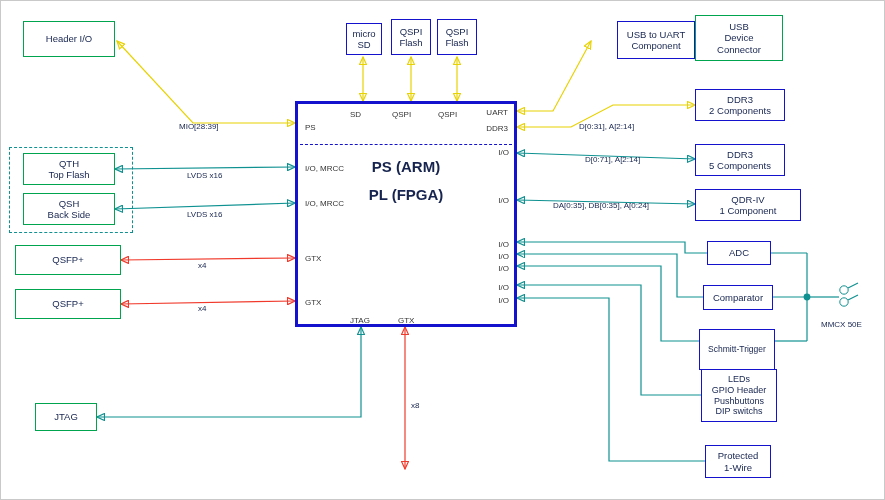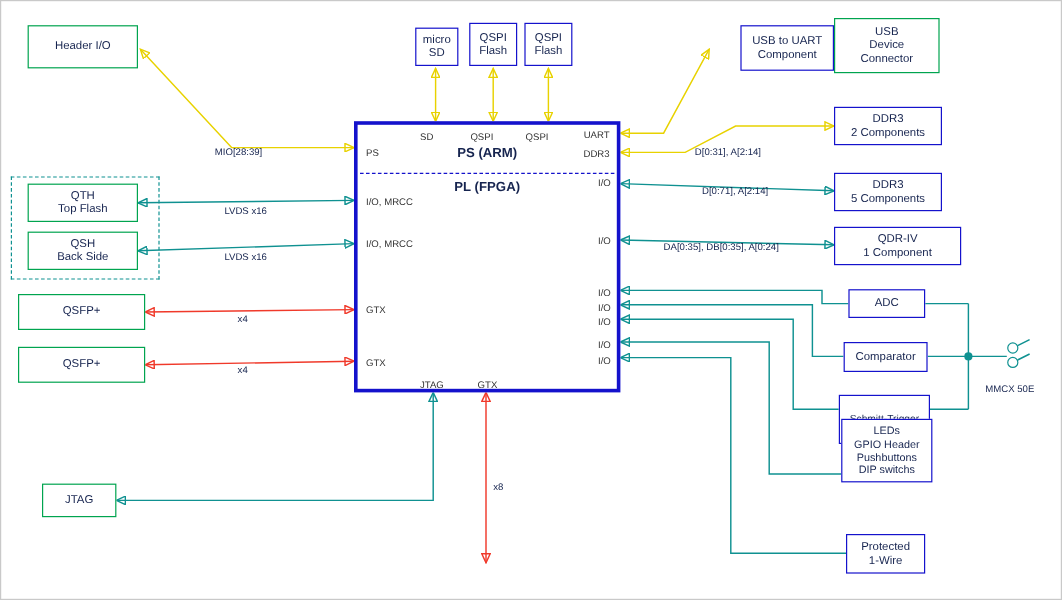--- a/index.html
+++ b/index.html
@@ -27,21 +27,21 @@
   .dashed-group {
     position:absolute; left:8px; top:146px; width:124px; height:86px;
     border:1px dashed var(--teal); z-index:6; background:transparent;
   }
   .chip {
     position:absolute; left:294px; top:100px; width:222px; height:226px;
     border:3px solid var(--blue); background:#fff; z-index:10;
   }
   .chip-title {
     position:absolute; left:0; width:100%; text-align:center;
-    font-size:11px; color:var(--text); font-weight:bold;
+    font-size:15px; color:var(--text); font-weight:bold;margin-top:36px;
   }
   .chip-divider {
     position:absolute; left:2px; right:2px; top:40px;
     border-top:1.5px dashed var(--blue);
   }
   .chip-core {
     position:absolute; left:61px; top:82px; width:112px; height:86px;
     border:1.2px solid var(--teal); background:#fff;
     display:flex; align-items:center; justify-content:center;
     text-align:center; white-space:pre-line; font-size:8.5px;
@@ -146,21 +146,21 @@
 Top Flash</div>
   <div class="box green" style="left:22px;top:192px;width:92px;height:32px">QSH
 Back Side</div>
   <div class="box green" style="left:14px;top:244px;width:106px;height:30px">QSFP+</div>
   <div class="box green" style="left:14px;top:288px;width:106px;height:30px">QSFP+</div>
   <div class="box green" style="left:34px;top:402px;width:62px;height:28px">JTAG</div>
 
   <div class="box blue" style="left:706px;top:240px;width:64px;height:24px">ADC</div>
   <div class="box blue" style="left:702px;top:284px;width:70px;height:25px">Comparator</div>
   <div class="box blue" style="left:698px;top:328px;width:76px;height:41px;font-size:8.5px">Schmitt-Trigger</div>
-  <div class="box blue" style="left:700px;top:348px;width:76px;height:53px;font-size:9px">LEDs
+  <div class="box blue" style="left:700px;top:368px;width:76px;height:53px;font-size:9px">LEDs
 GPIO Header
 Pushbuttons
 DIP switchs</div>
   <div class="box blue" style="left:704px;top:444px;width:66px;height:33px">Protected
 1-Wire</div>
 
   <div class="chip">
     <span class="port" style="left:52px;top:6px">SD</span>
     <span class="port" style="left:94px;top:6px">QSPI</span>
     <span class="port" style="left:140px;top:6px">QSPI</span>

